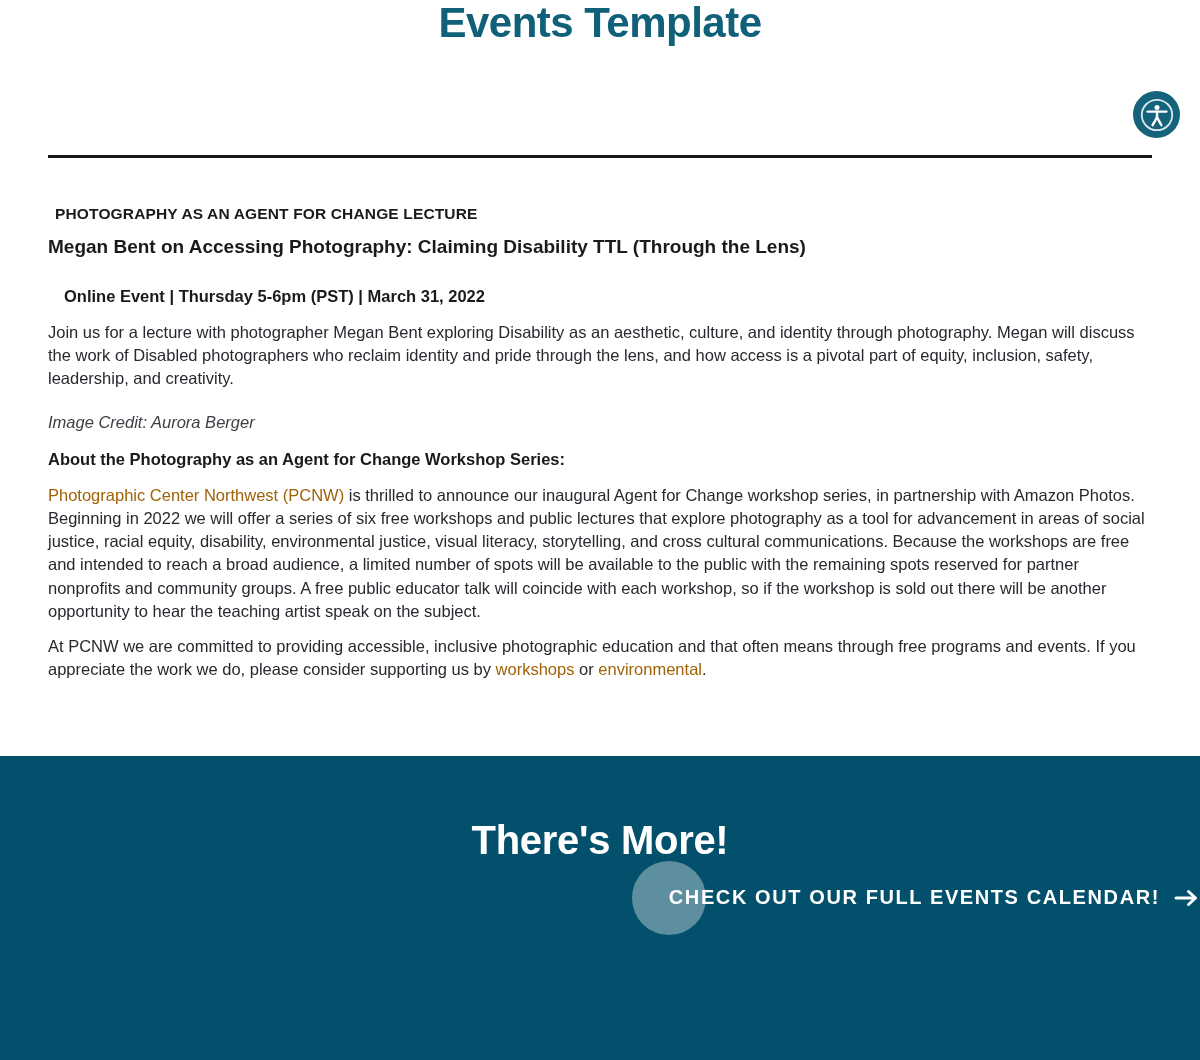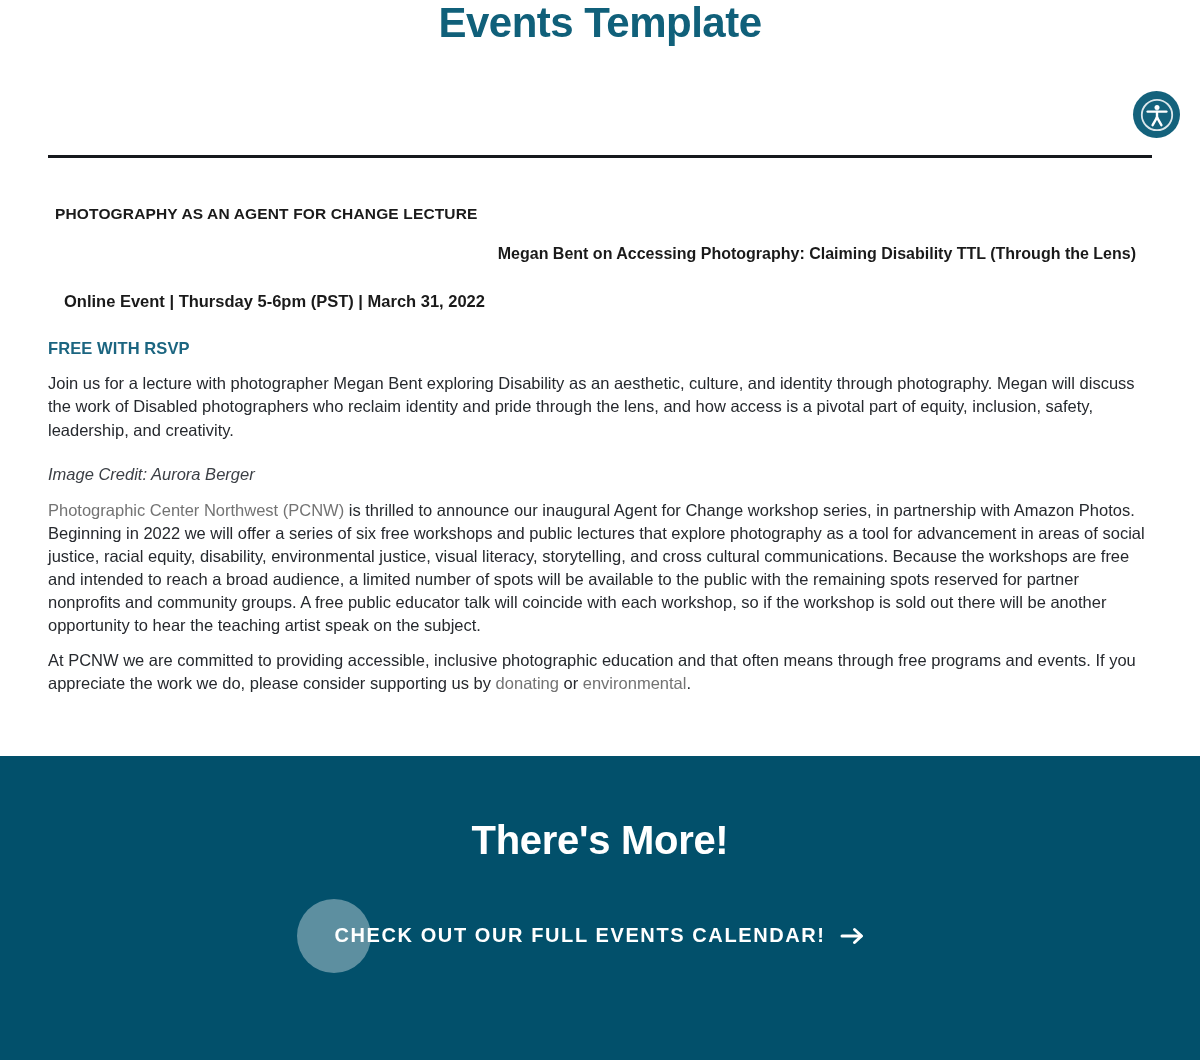--- a/index.html
+++ b/index.html
@@ -63,26 +63,25 @@
   }
   .eyebrow {
     font-size: 15.5px;
     font-weight: 700;
     letter-spacing: 0.15px;
     color: #1a1a1a;
     line-height: 1.52;
     margin: 7px;
   }
   .subject-line {
-    font-size: 16px;
+    font-size: 19px;
     font-weight: 700;
     color: #1a1a1a;
     line-height: 1.52;
-    margin: 16px;
-    text-align: right;
+    margin: 0;
   }
   .event-meta {
     font-size: 16.5px;
     font-weight: 700;
     color: #1a1a1a;
     margin: 23px 0 0 16px;
     line-height: 1.5;
   }
   .rsvp {
     font-size: 16.5px;
@@ -106,21 +105,21 @@
     line-height: 1.45;
   }
   .about-heading {
     font-size: 16.5px;
     font-weight: 700;
     color: #1a1a1a;
     margin: 0;
     line-height: 1.5;
   }
   a.link {
-    color: #737373;
+    color: #a16207;
     text-decoration: none;
     cursor: pointer;
   }
 
   
   .footer {
     position: absolute;
     top: 756px;
     left: 0;
     width: 1200px;
@@ -131,24 +130,24 @@
     text-align: center;
     color: #ffffff;
     font-size: 40px;
     font-weight: 700;
     letter-spacing: -0.3px;
     margin: 0;
     padding-top: 62px;
     line-height: 1.1;
   }
   .cta-wrap {
-    margin-top: 62px;
+    margin-top: 24px;
     display: flex;
     align-items: center;
-    justify-content: center;
+    justify-content: flex-end;
     position: relative;
   }
   .cta-button {
     position: relative;
     display: inline-flex;
     align-items: center;
     gap: 14px;
     background: transparent;
     border: 0;
     padding: 0;
@@ -204,30 +203,30 @@
 </div>
 
 <main class="content">
 
   <p class="eyebrow">PHOTOGRAPHY AS AN AGENT FOR CHANGE LECTURE</p>
 
   <p class="subject-line">Megan Bent on Accessing Photography: Claiming Disability TTL (Through the Lens)</p>
 
   <p class="event-meta">Online Event | Thursday 5-6pm (PST) | March 31, 2022</p>
 
-  <p class="rsvp">FREE WITH RSVP</p>
 
   <p class="body">Join us for a lecture with photographer Megan Bent exploring Disability as an aesthetic, culture, and identity through photography. Megan will discuss the work of Disabled photographers who reclaim identity and pride through the lens, and how access is a pivotal part of equity, inclusion, safety, leadership, and creativity.</p>
 
   <p class="credit">Image Credit: Aurora Berger</p>
 
+  <p class="about-heading">About the Photography as an Agent for Change Workshop Series:</p>
 
   <p class="body"><a class="link" href="#">Photographic Center Northwest (PCNW)</a><span> is thrilled to announce our inaugural Agent for Change workshop series, in partnership with Amazon Photos. Beginning in 2022 we will offer a series of six free workshops and public lectures that explore photography as a tool for advancement in areas of social justice, racial equity, disability, environmental justice, visual literacy, storytelling, and cross cultural communications. Because the workshops are free and intended to reach a broad audience, a limited number of spots will be available to the public with the remaining spots reserved for partner nonprofits and community groups. A free public educator talk will coincide with each workshop, so if the workshop is sold out there will be another opportunity to hear the teaching artist speak on the subject.</span></p>
 
-  <p class="body"><span>At PCNW we are committed to providing accessible, inclusive photographic education and that often means through free programs and events. If you appreciate the work we do, please consider supporting us by </span><a class="link" href="#">donating</a><span> or </span><a class="link" href="#">environmental</a><span>.</span></p>
+  <p class="body"><span>At PCNW we are committed to providing accessible, inclusive photographic education and that often means through free programs and events. If you appreciate the work we do, please consider supporting us by </span><a class="link" href="#">workshops</a><span> or </span><a class="link" href="#">environmental</a><span>.</span></p>
 
 </main>
 
 <footer class="footer">
   <h2 class="footer-title">There's More!</h2>
 
   <div class="cta-wrap">
     <button class="cta-button">
       <span class="cta-blob"></span>
       <span class="cta-label">Check out our full events calendar!</span>

